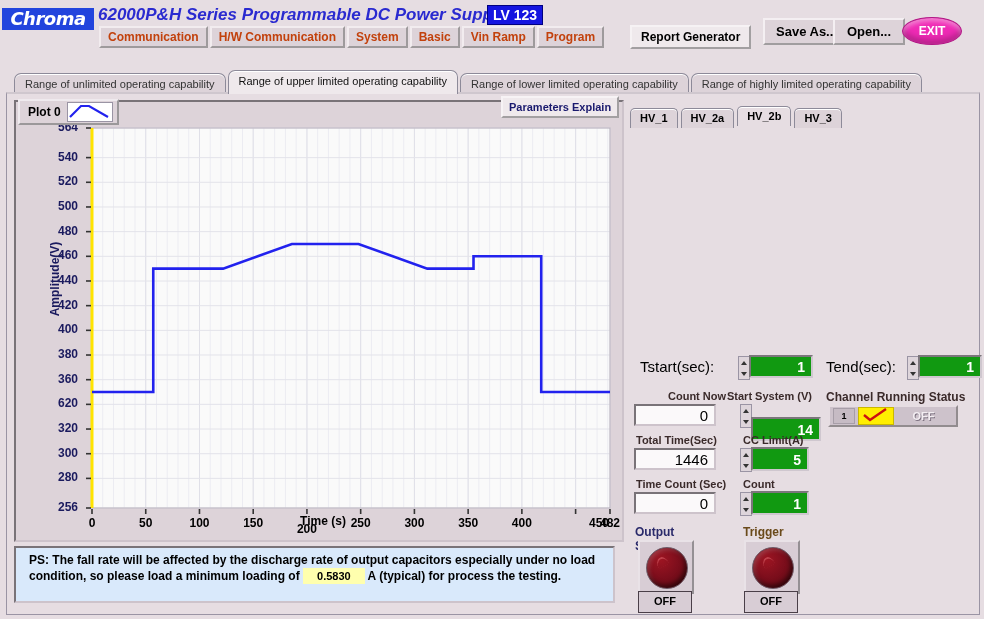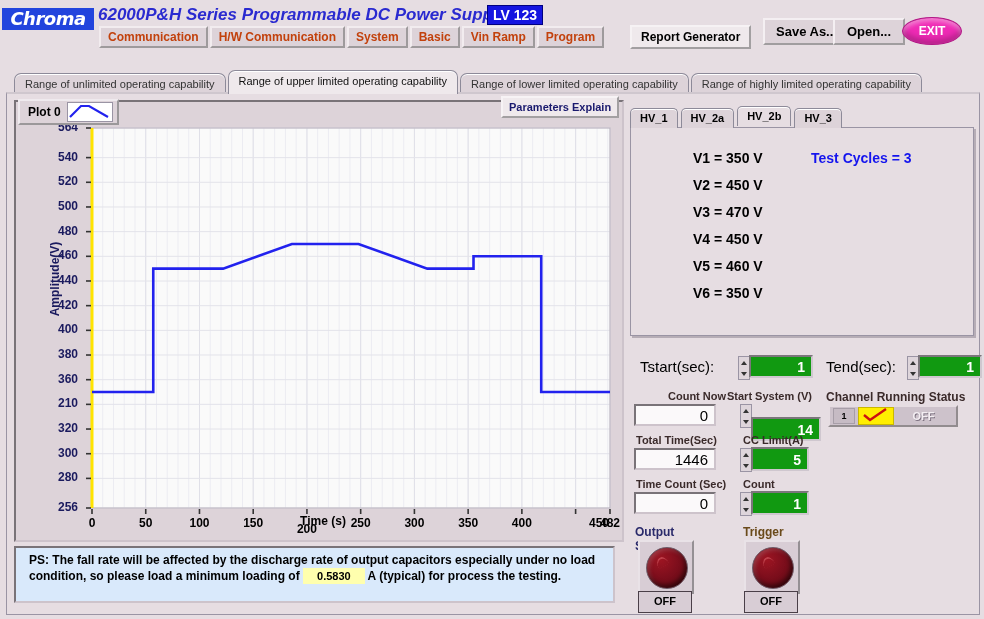--- a/index.html
+++ b/index.html
@@ -297,21 +297,21 @@
         <line x1="507.8755186721992" y1="387" x2="507.8755186721992" y2="392" stroke="#333" stroke-width="1.6"></line>
         <line x1="561.6099585062241" y1="387" x2="561.6099585062241" y2="392" stroke="#333" stroke-width="1.6"></line>
         <line x1="596" y1="387" x2="596" y2="392" stroke="#333" stroke-width="1.6"></line>
         <polyline points="78.00,270.03 139.26,270.03 139.26,146.65 209.11,146.65 277.89,121.97 344.52,121.97 413.30,146.65 459.51,146.65 459.51,134.31 527.22,134.31 527.22,270.03 596.00,270.03" fill="none" stroke="#2222ee" stroke-width="2.6" stroke-linejoin="miter" stroke-linecap="butt"></polyline>
       </svg>
     <div id="yticks">
         <div class="ytick" style="width: 64px; left: 0px; top: 378px;">256</div>
         <div class="ytick" style="width: 64px; left: 0px; top: 348.39px;">280</div>
         <div class="ytick" style="width: 64px; left: 0px; top: 323.714px;">300</div>
         <div class="ytick" style="width: 64px; left: 0px; top: 299.039px;">320</div>
-        <div class="ytick" style="width: 64px; left: 0px; top: 274.364px;">210</div>
+        <div class="ytick" style="width: 64px; left: 0px; top: 274.364px;">620</div>
         <div class="ytick" style="width: 64px; left: 0px; top: 249.688px;">360</div>
         <div class="ytick" style="width: 64px; left: 0px; top: 225.013px;">380</div>
         <div class="ytick" style="width: 64px; left: 0px; top: 200.338px;">400</div>
         <div class="ytick" style="width: 64px; left: 0px; top: 175.662px;">420</div>
         <div class="ytick" style="width: 64px; left: 0px; top: 150.987px;">440</div>
         <div class="ytick" style="width: 64px; left: 0px; top: 126.312px;">460</div>
         <div class="ytick" style="width: 64px; left: 0px; top: 101.636px;">480</div>
         <div class="ytick" style="width: 64px; left: 0px; top: 76.961px;">500</div>
         <div class="ytick" style="width: 64px; left: 0px; top: 52.2857px;">520</div>
         <div class="ytick" style="width: 64px; left: 0px; top: 27.6104px;">540</div>
@@ -332,29 +332,20 @@
       </div>
   </div>
 
   <div class="hvtabs">
     <div class="hvtab">HV_1</div>
     <div class="hvtab">HV_2a</div>
     <div class="hvtab active">HV_2b</div>
     <div class="hvtab">HV_3</div>
   </div>
 
-  <div class="hvbody">
-    <div class="vitem" style="left:62px;top:22px">V1 = 350 V</div>
-    <div class="vitem" style="left:62px;top:49px">V2 = 450 V</div>
-    <div class="vitem" style="left:62px;top:76px">V3 = 470 V</div>
-    <div class="vitem" style="left:62px;top:103px">V4 = 450 V</div>
-    <div class="vitem" style="left:62px;top:130px">V5 = 460 V</div>
-    <div class="vitem" style="left:62px;top:157px">V6 = 350 V</div>
-    <div class="testcycles">Test Cycles = 3</div>
-  </div>
 
   <div class="tsrow">
     <div class="tslabel" style="left:10px;top:3px">Tstart(sec):</div>
     <div class="spin" style="left:108px;top:1px">
         <i class="up"></i>
         <i class="dn"></i>
       </div>
     <div class="greenfield" style="left:119px;top:0px;width:64px;height:23px;line-height:19px">1</div>
     <div class="tslabel" style="left:196px;top:3px">Tend(sec):</div>
     <div class="spin" style="left:277px;top:1px">

